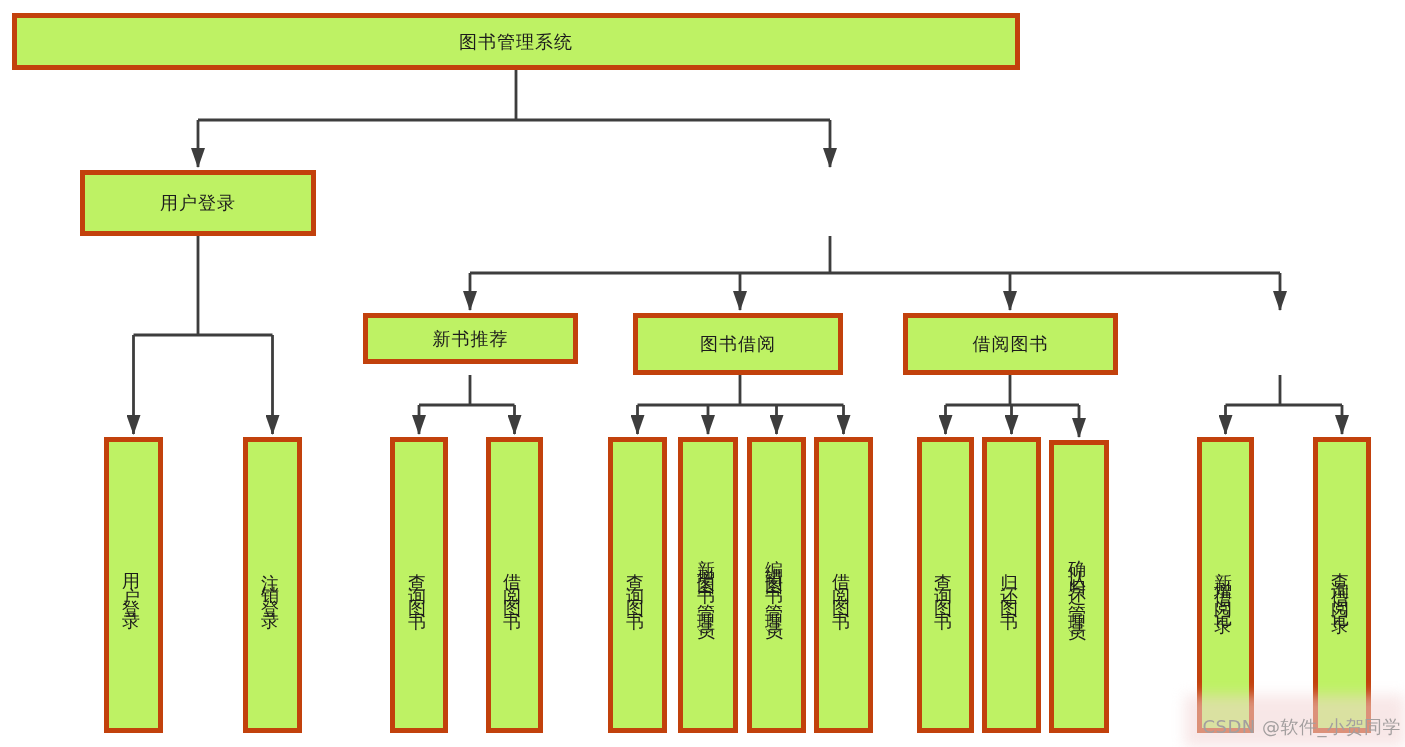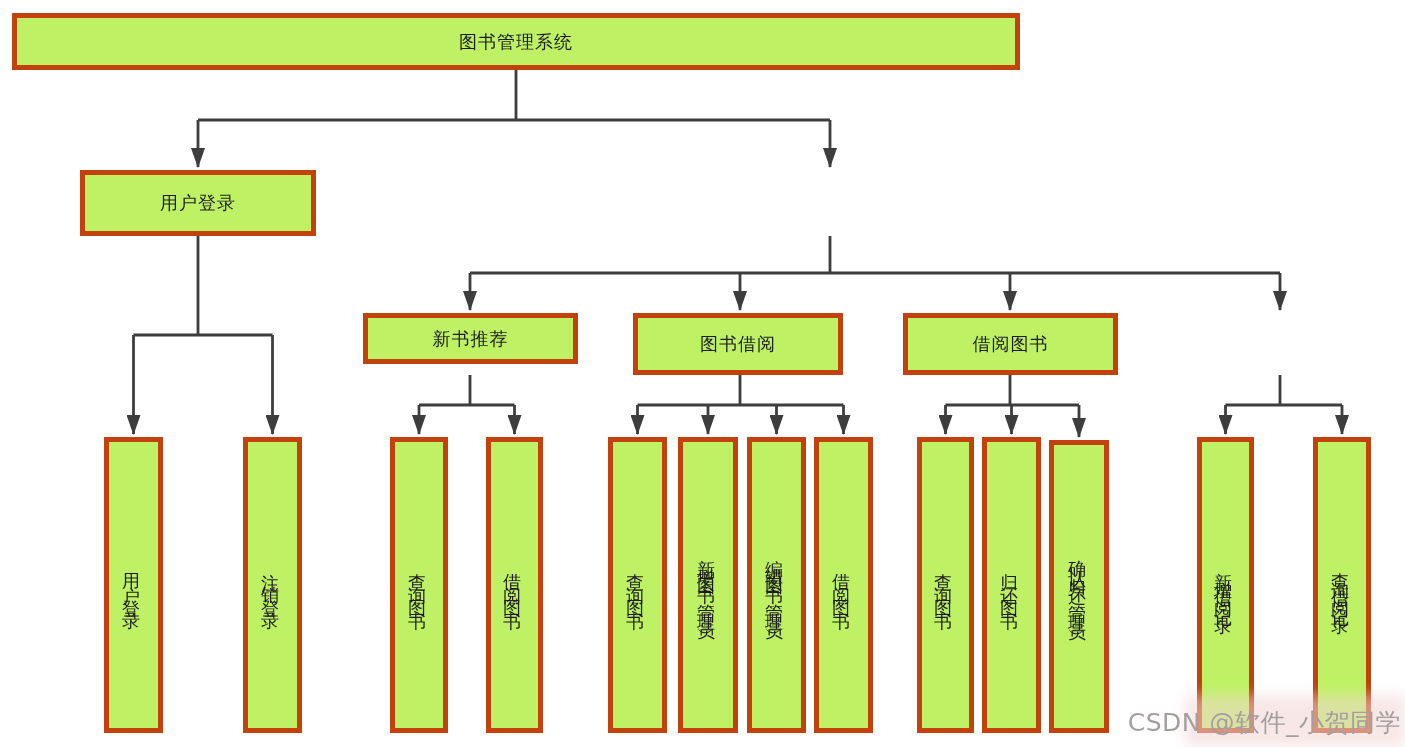--- a/index.html
+++ b/index.html
@@ -26,21 +26,21 @@
   }
   .vbox.long{letter-spacing:9px;}
   
   .wm-bg{
     position:absolute;z-index:3;right:0;bottom:0;width:220px;height:52px;
     background:#f2d4d4;opacity:.55;filter:blur(7px);
     pointer-events:none;
   }
   .wm-text{
     position:absolute;z-index:4;right:4px;bottom:8px;
-    font-size:25px;color:#a39f9f;letter-spacing:0.5px;
+    font-size:18px;color:#a39f9f;letter-spacing:0.5px;
     white-space:nowrap;
   }
 </style>
 </head>
 <body>
 
 <div id="canvas">
 
   <svg class="connectors" width="1405" height="747" viewBox="0 0 1405 747">
     <defs>

